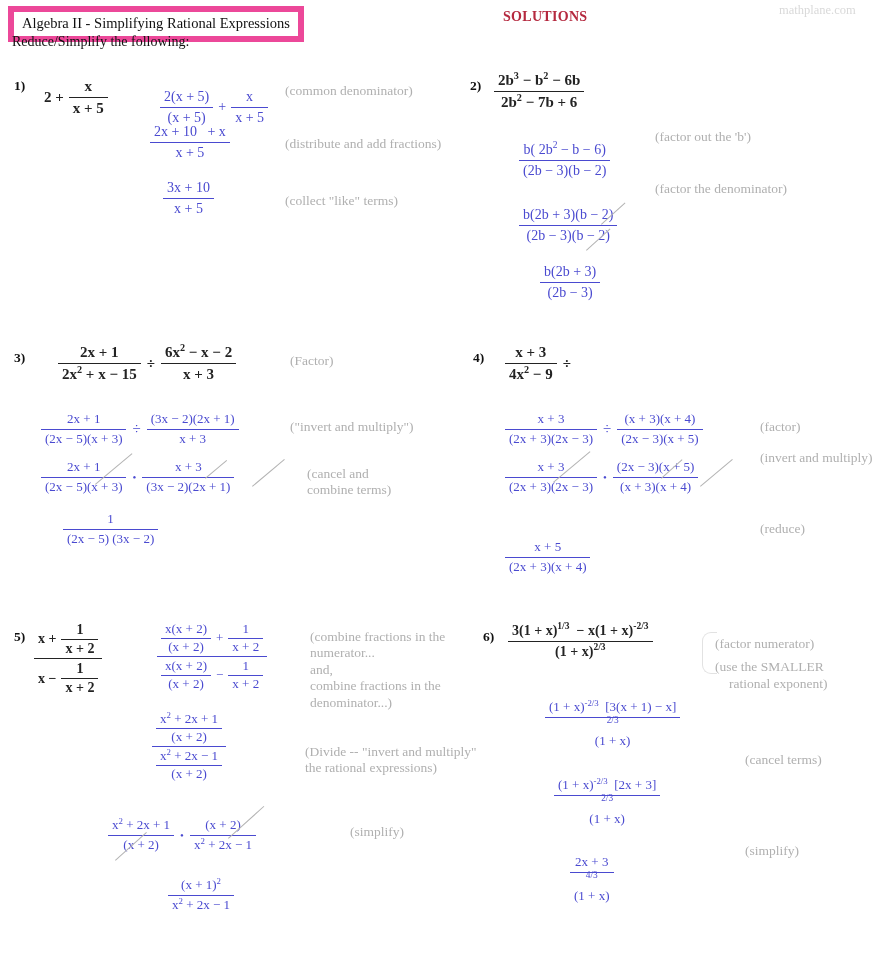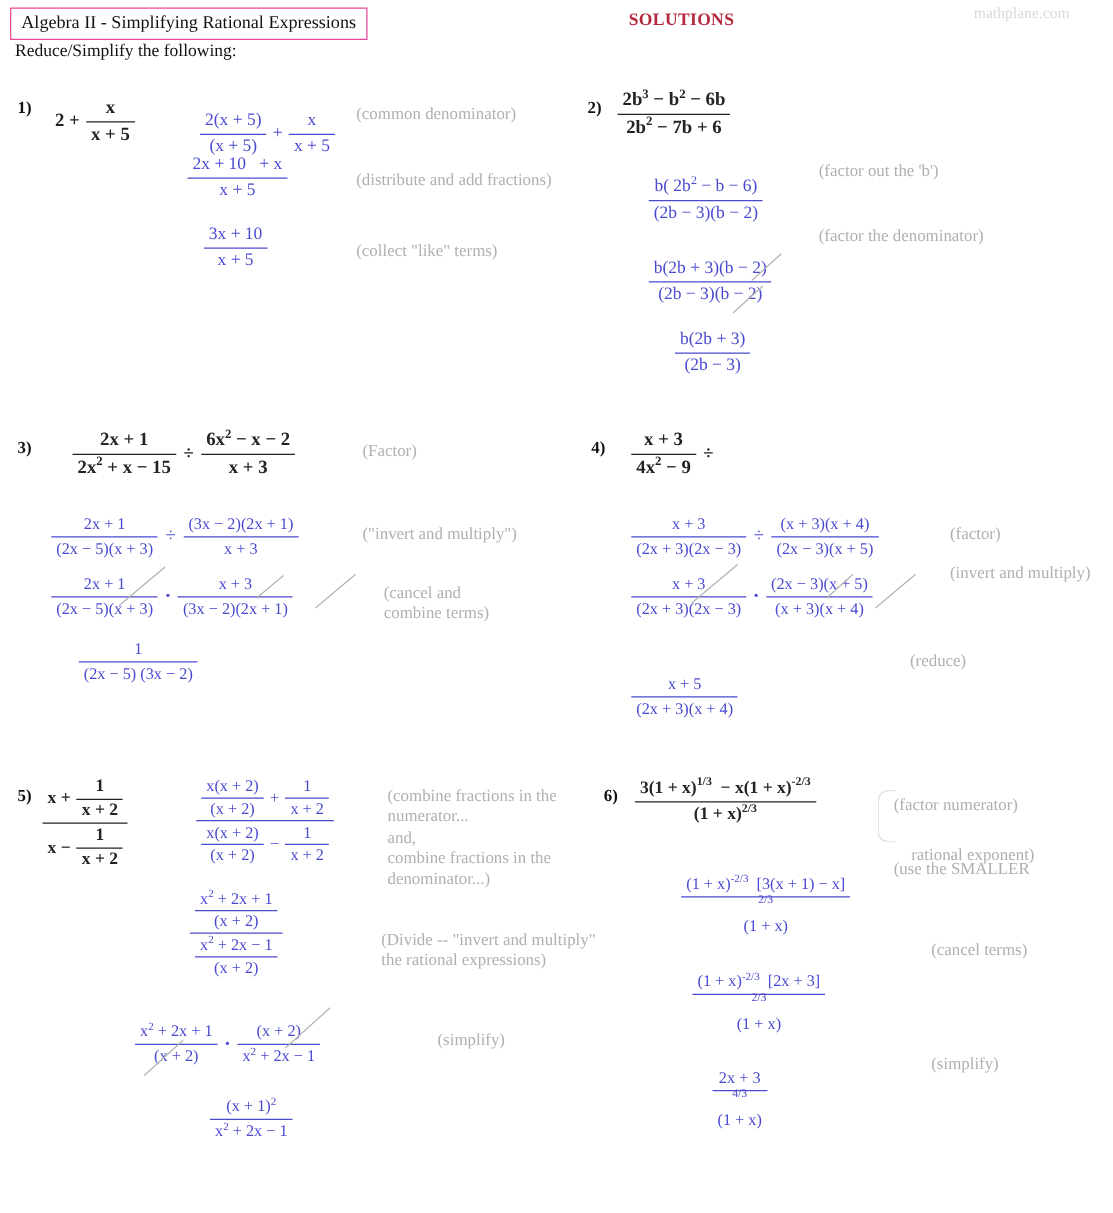--- a/index.html
+++ b/index.html
@@ -5,21 +5,21 @@
   html,body{margin:0;padding:0;}
   body{
     width:890px;height:970px;background:#ffffff;
     font-family:"Liberation Serif","DejaVu Serif",serif;
     position:relative;overflow:hidden;
   }
   .abs{position:absolute;}
 
   
   #title-box{
-    left:8px;top:6px;border:1px solid #ec4899;padding:3px 8px 4px 8px;
+    left:8px;top:6px;border:6px solid #ec4899;padding:3px 8px 4px 8px;
     font-size:14.5px;color:#111;white-space:nowrap;background:#fff;
   }
   #solutions-label{
     left:503px;top:9px;font-size:14px;font-weight:bold;color:#b5293f;
     letter-spacing:.3px;white-space:nowrap;
   }
   #watermark{
     left:779px;top:3px;font-size:12.5px;color:#d9d9d9;white-space:nowrap;text-align:right;
   }
   #instructions{
@@ -154,21 +154,21 @@
 <div class="abs cmt" style="left:760px;top:419px;">(factor)</div>
 
 <div class="abs blk work s13" style="left:505px;top:460px;">
   <span class="frac big"><span class="n">x + 3</span><span class="d">(2x + 3)(2x − 3)</span></span><span class="dot">•</span><span class="frac big"><span class="n">(2x − 3)(x + 5)</span><span class="d">(x + 3)(x + 4)</span></span>
 </div>
 <div class="cancel abs" style="left:553px;top:482px;width:48px;transform:rotate(-40deg);"></div>
 <div class="cancel abs" style="left:661px;top:478px;width:28px;transform:rotate(-42deg);"></div>
 <div class="cancel abs" style="left:700px;top:486px;width:42px;transform:rotate(-40deg);"></div>
 <div class="abs cmt" style="left:760px;top:450px;">(invert and multiply)</div>
 
-<div class="abs cmt" style="left:728px;top:521px;">(reduce)</div>
+<div class="abs cmt" style="left:760px;top:521px;">(reduce)</div>
 <div class="abs blk work s13" style="left:505px;top:540px;">
   <span class="frac big"><span class="n">x + 5</span><span class="d">(2x + 3)(x + 4)</span></span>
 </div>
 
 <div class="abs num-label" style="left:14px;top:629px;">5)</div>
 
 <div class="abs blk prob s14" style="left:34px;top:622px;">
   <span class="frac big">
     <span class="n"><span class="op" style="padding-left:0;">x +</span><span class="frac"><span class="n">1</span><span class="d">x + 2</span></span></span>
     <span class="d"><span class="op" style="padding-left:0;">x −</span><span class="frac"><span class="n">1</span><span class="d">x + 2</span></span></span>
@@ -208,21 +208,21 @@
 </div>
 
 <div class="abs num-label" style="left:483px;top:629px;">6)</div>
 
 <div class="abs blk prob s14" style="left:508px;top:623px;">
   <span class="frac big"><span class="n">3(1 + x)<sup>1/3</sup> &nbsp;− x(1 + x)<sup>-2/3</sup></span><span class="d">(1 + x)<sup>2/3</sup></span></span>
 </div>
 
 <div class="abs" id="brace6"></div>
 <div class="abs cmt" style="left:715px;top:636px;">(factor numerator)</div>
-<div class="abs cmt" style="left:715px;top:687px;">(use the SMALLER</div>
+<div class="abs cmt" style="left:715px;top:659px;">(use the SMALLER</div>
 <div class="abs cmt" style="left:729px;top:676px;">rational exponent)</div>
 
 <div class="abs blk work s13" style="left:545px;top:700px;">
   <span class="frac big"><span class="n">(1 + x)<sup>-2/3</sup> &nbsp;[3(x + 1) − x]</span><span class="d"><span style="position:relative;top:-3px;"><sup style="font-size:.72em;">2/3</sup></span><br>(1 + x)</span></span>
 </div>
 <div class="abs cmt" style="left:745px;top:752px;">(cancel terms)</div>
 
 <div class="abs blk work s13" style="left:554px;top:778px;">
   <span class="frac big"><span class="n">(1 + x)<sup>-2/3</sup> &nbsp;[2x + 3]</span><span class="d"><span style="position:relative;top:-3px;"><sup style="font-size:.72em;">2/3</sup></span><br>(1 + x)</span></span>
 </div>

